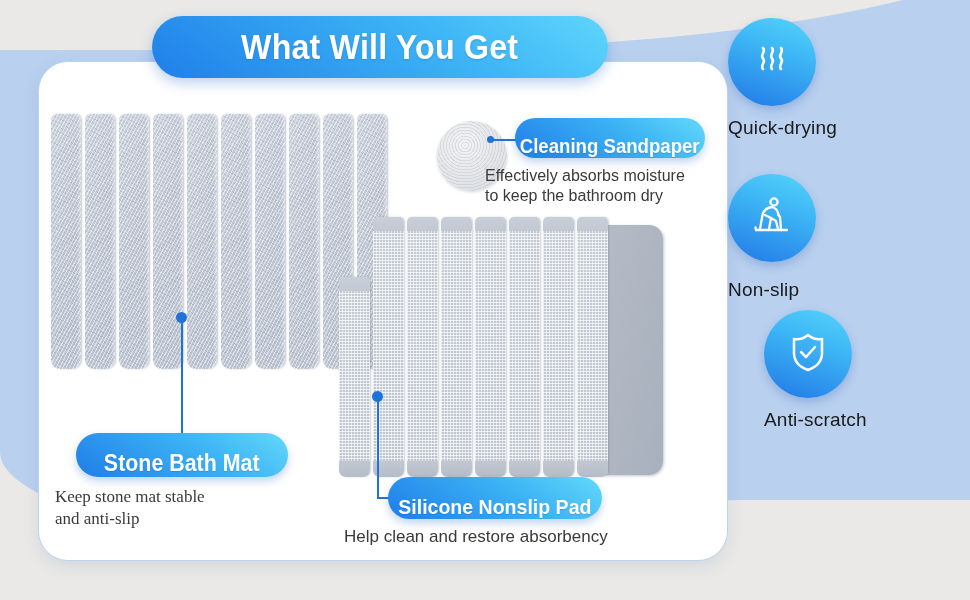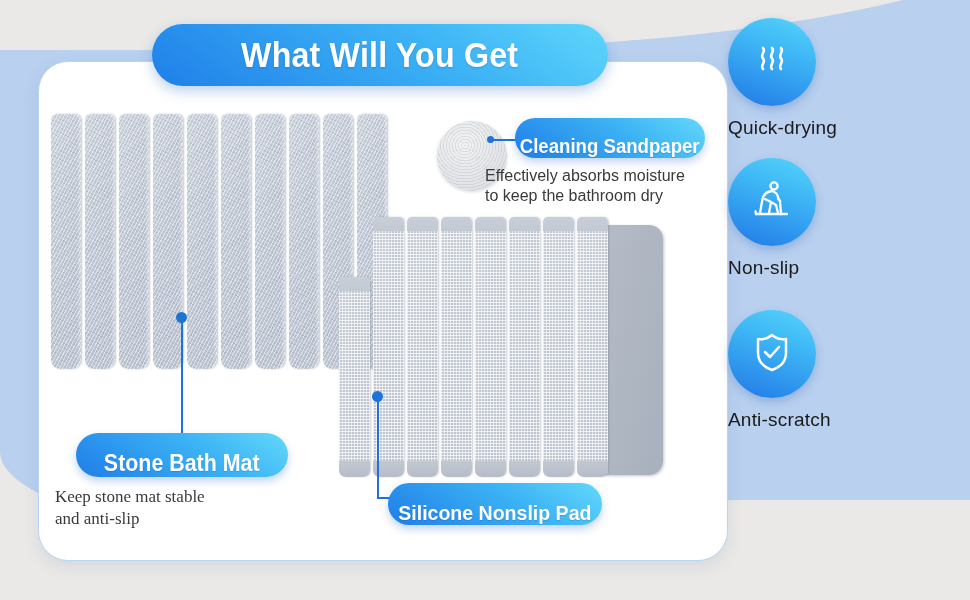--- a/index.html
+++ b/index.html
@@ -51,21 +51,21 @@
     border: 1px solid #b9d4f2;
     border-radius: 30px;
     box-shadow: 0 6px 16px rgba(80,110,160,0.13);
     z-index: 3;
     overflow: hidden;
   }
 
   
   .title-banner {
     position: absolute;
-    left: 152px; top: 24px;
+    left: 152px; top: 16px;
     width: 456px; height: 62px;
     border-radius: 34px;
     background: linear-gradient(215deg, #5fd6fb 0%, #3db4f5 38%, #1f7fe9 100%);
     box-shadow: 0 5px 13px rgba(30,100,200,0.30);
     display: flex; align-items: center; justify-content: center;
     z-index: 10;
   }
   .title-banner span {
     color: #fff;
     font-size: 35px;
@@ -252,23 +252,24 @@
     </div>
     <div class="caption" style="left:446px; top:104px; width:250px;">Effectively absorbs moisture
 to keep the bathroom dry</div>
 
     <div class="pill" style="left:37px; top:371px; width:212px; height:44px;">
       <span style="font-size:23px;">Stone Bath Mat</span>
     </div>
     <div class="caption" style="left:16px; top:424px; width:256px; font-size:17px;font-family:Liberation Serif, serif;">Keep stone mat stable
 and anti-slip</div>
 
-    <div class="pill" style="left:349px; top:415px; width:214px; height:42px;margin-top:6px;">
+    <div class="pill" style="left:349px; top:415px; width:214px; height:42px;">
       <span style="font-size:21px;">Silicone Nonslip Pad</span>
     </div>
+    <div class="caption" style="left:305px; top:464px; width:302px; font-size:17px;">Help clean and restore absorbency</div>
   </div>
 
   <div class="title-banner">
     <span>What Will You Get</span>
   </div>
 
   <div class="features">
 
     <div class="feature" style="top:18px;">
       <div class="feat-circle">
@@ -276,40 +277,40 @@
           <svg width="46" height="46" viewBox="0 0 46 46" fill="none" stroke="#fff" stroke-width="2.6" stroke-linecap="round">
             <path d="M14 11 C17.5 14.5, 10.5 18, 14 21.5 C17.5 25, 10.5 28.5, 14 32"></path>
             <path d="M23 11 C26.5 14.5, 19.5 18, 23 21.5 C26.5 25, 19.5 28.5, 23 32"></path>
             <path d="M32 11 C35.5 14.5, 28.5 18, 32 21.5 C35.5 25, 28.5 28.5, 32 32"></path>
           </svg>
         </span>
       </div>
       <div class="feat-label">Quick-drying</div>
     </div>
 
-    <div class="feature" style="top:158px;">
+    <div class="feature" style="top:174px;gap:6px;">
       <div class="feat-circle">
         <span>
           <svg width="50" height="50" viewBox="0 0 50 50" fill="none" stroke="#fff" stroke-width="2.3" stroke-linecap="round" stroke-linejoin="round">
             <circle cx="27" cy="11" r="3.6"></circle>
             <path d="M25 16 C20 16.5, 16.5 20, 15.5 24 L13 38"></path>
             <path d="M25 16 C29 17, 31 20, 31.5 24"></path>
             <path d="M18 24 L24 27 L22 38"></path>
             <path d="M24 27 L29 30 L31 38"></path>
             <path d="M31.5 24 L33 26"></path>
             <path d="M33 26 L34 39"></path>
             <path d="M9 39 L40 39"></path>
             <path d="M9 39 L8.5 36.5"></path>
           </svg>
         </span>
       </div>
       <div class="feat-label">Non-slip</div>
     </div>
 
-    <div class="feature" style="top:310px;">
+    <div class="feature" style="top:310px;padding-left:36px;">
       <div class="feat-circle">
         <span>
           <svg width="48" height="48" viewBox="0 0 48 48" fill="none" stroke="#fff" stroke-width="2.5" stroke-linecap="round" stroke-linejoin="round">
             <path d="M24 7 C19 11, 13 11.5, 10 11 L10 25 C10 34, 17 39.5, 24 42 C31 39.5, 38 34, 38 25 L38 11 C35 11.5, 29 11, 24 7 Z"></path>
             <path d="M17 24 L22 29 L31 19"></path>
           </svg>
         </span>
       </div>
       <div class="feat-label">Anti-scratch</div>
     </div>

